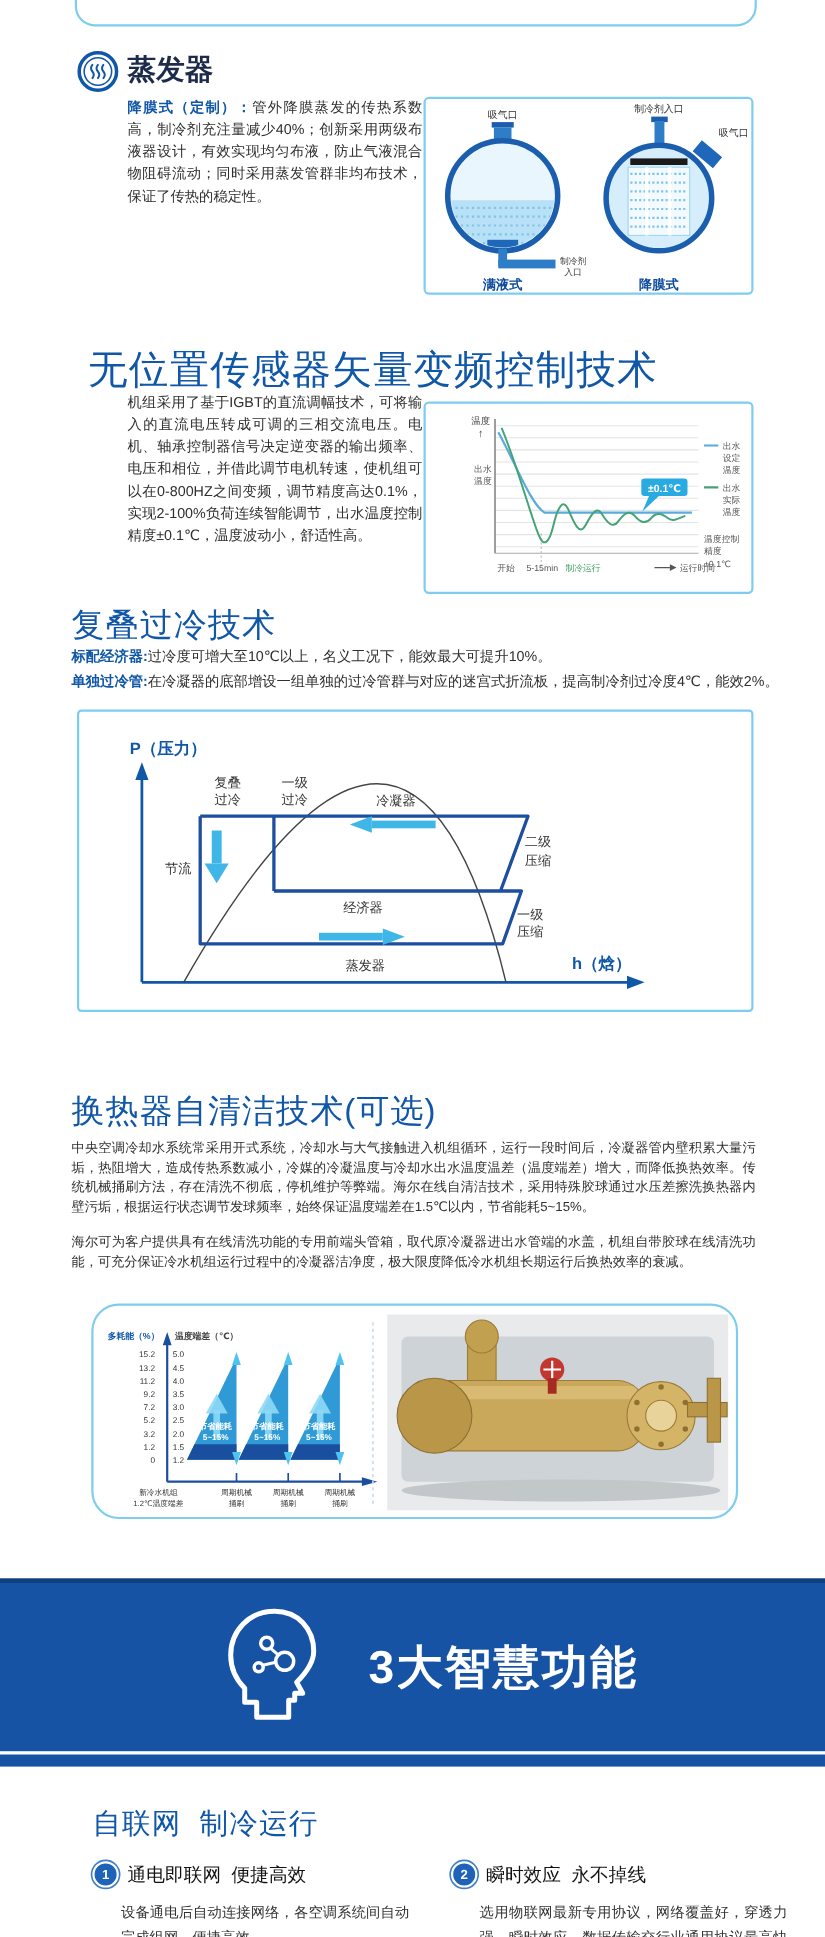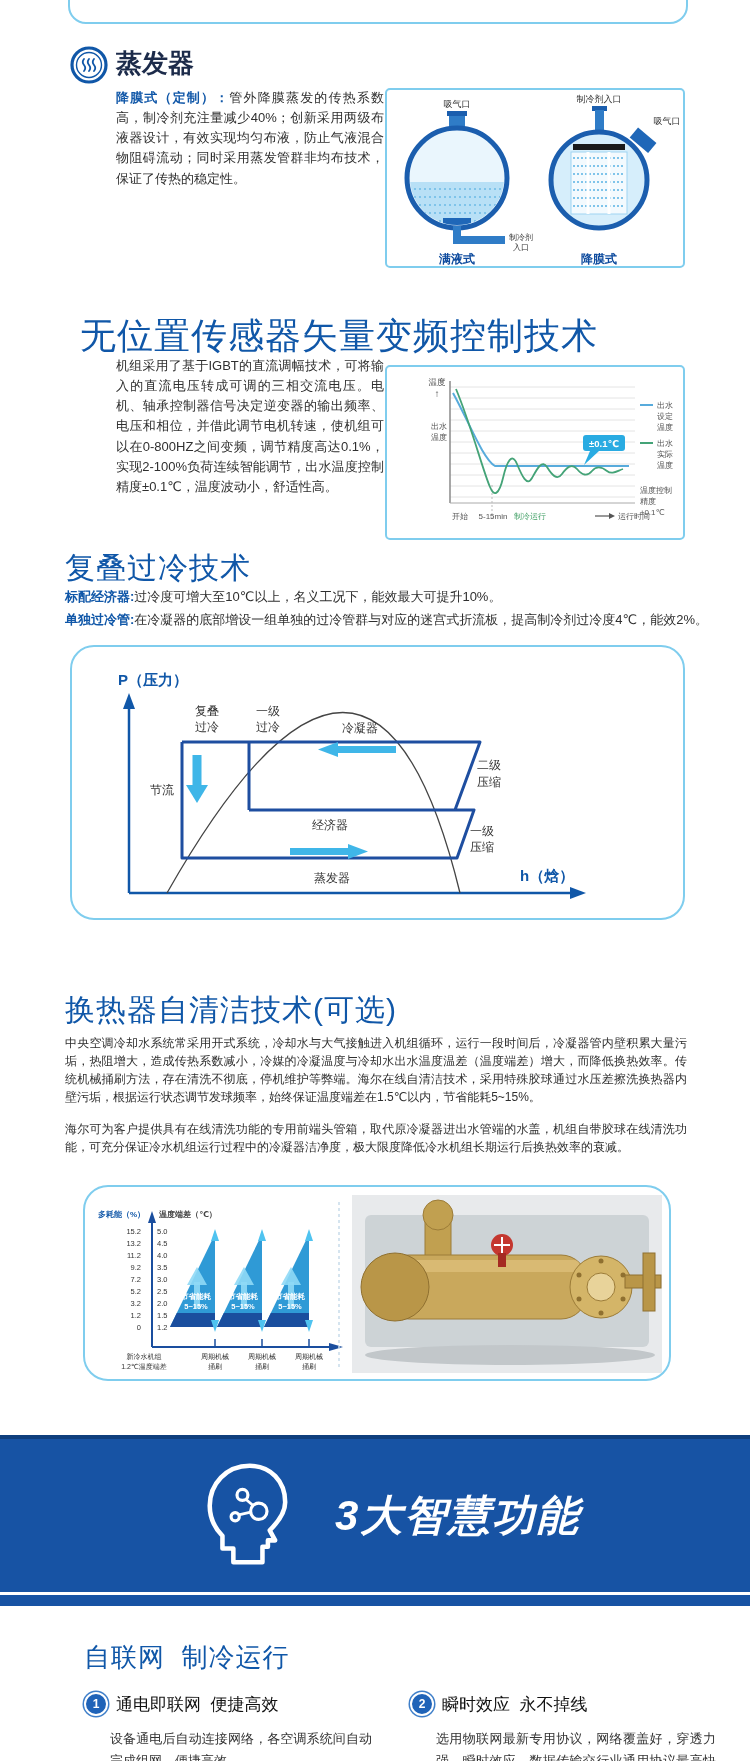--- a/index.html
+++ b/index.html
@@ -11,21 +11,21 @@
   .para{color:#2f2f2f;text-align:justify;}
   .lbl{color:#1057a8;font-weight:bold;}
   .box{border:2px solid #7fcdee;border-radius:5px;background:#fff;box-sizing:border-box;}
   .line-item{color:#2f2f2f;font-size:13px;white-space:nowrap;}
   .feature-title{font-size:17px;font-weight:normal;color:#111;white-space:pre-wrap;}
   .feature-body{font-size:13px;line-height:1.7;color:#333;text-align:justify;}
   .num-badge{width:20px;height:20px;border-radius:50%;background:#1f63b8;color:#fff;
              font-size:12px;font-weight:bold;display:flex;align-items:center;justify-content:center;
              border:2px solid #fff;box-shadow:0 0 0 1.5px #3f7fc9;}
   .banner{background:#1753a4;border-top:4px solid #0f3f7d;display:flex;align-items:center;}
-  .banner-title{color:#fff;font-size:42px;font-weight:bold;letter-spacing:2px;white-space:nowrap;font-style:italic;}
+  .banner-title{color:#fff;font-size:42px;font-weight:bold;letter-spacing:2px;white-space:nowrap;}
 </style>
 </head>
 <body>
 
 <div id="page">
 
   <div class="abs" style="left:68px;top:-18px;width:616px;height:38px;border:2px solid #7fcdee;border-radius:18px;"></div>
 
   <div class="abs" style="left:70px;top:46px;">
     <svg width="38" height="38" viewBox="0 0 38 38">
@@ -151,21 +151,21 @@
   </div>
 
   <div class="abs sec-h" style="left:65px;top:548px;font-size:30px;">复叠过冷技术</div>
   <div class="abs line-item" style="left:65px;top:588px;">
     <span class="lbl">标配经济器:</span><span>过冷度可增大至10℃以上，名义工况下，能效最大可提升10%。</span>
   </div>
   <div class="abs line-item" style="left:65px;top:611px;">
     <span class="lbl">单独过冷管:</span><span>在冷凝器的底部增设一组单独的过冷管群与对应的迷宫式折流板，提高制冷剂过冷度4℃，能效2%。</span>
   </div>
 
-  <div class="abs box" style="left:70px;top:645px;width:615px;height:275px;border-radius:24px;">
+  <div class="abs box" style="left:70px;top:645px;width:615px;height:275px;border-radius:4px;">
     <svg width="611" height="271" viewBox="0 0 611 271">
       <text x="46" y="38" font-size="15" font-weight="bold" fill="#1057a8">P（压力）</text>
       <line x1="57" y1="246" x2="57" y2="58" stroke="#1057a8" stroke-width="2.5"></line>
       <polygon points="51,62 63,62 57,46" fill="#1057a8"></polygon>
       <line x1="57" y1="246" x2="498" y2="246" stroke="#1057a8" stroke-width="2.5"></line>
       <polygon points="498,240 498,252 514,246" fill="#1057a8"></polygon>
       <text x="448" y="234" font-size="15" font-weight="bold" fill="#1057a8">h（焓）</text>
       <path d="M95 246 Q300 -115 388 246" fill="none" stroke="#444" stroke-width="1.3"></path>
       <path d="M110 95 L110 211 L385 211 L402 163 L177 163 M110 95 L408 95 L383 163 M177 95 L177 163" fill="none" stroke="#1e4ea0" stroke-width="3" stroke-linejoin="round"></path>
 

